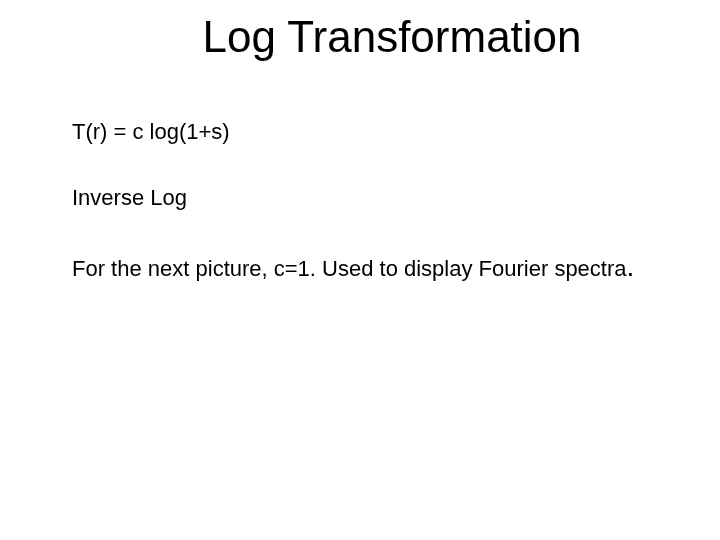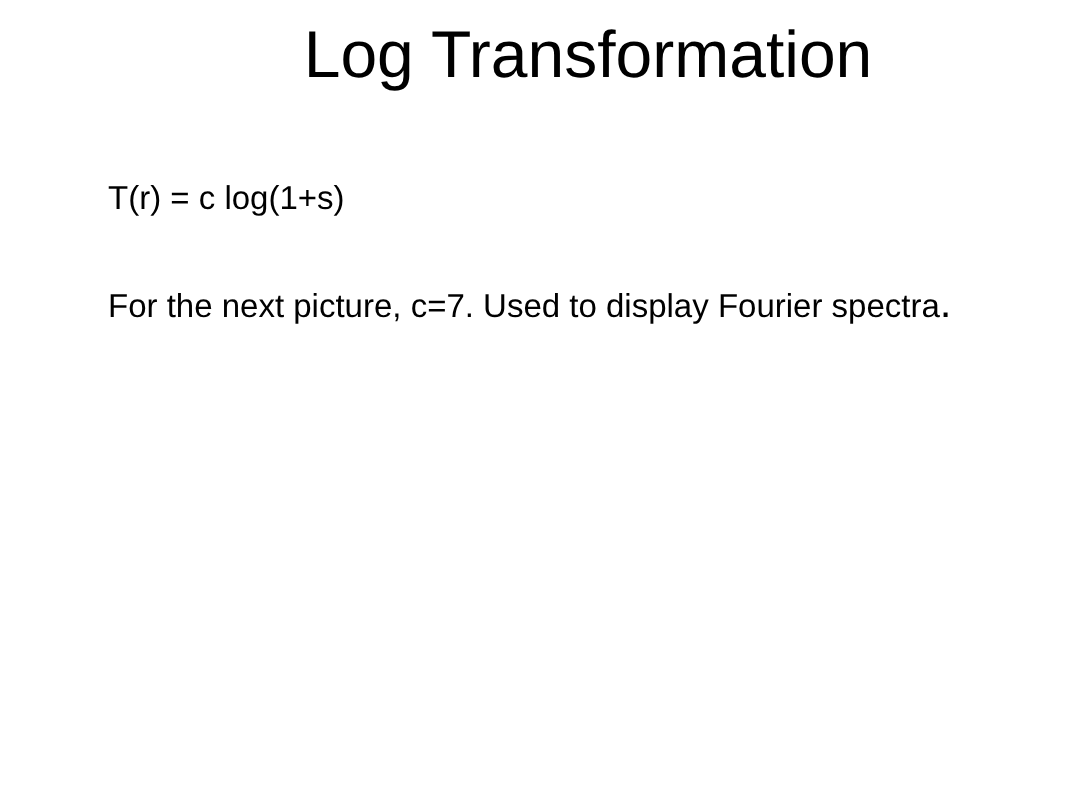--- a/index.html
+++ b/index.html
@@ -47,17 +47,18 @@
     font-size: 28px;
   }
 </style>
 </head>
 <body>
 
 <div class="slide">
   <div class="title">Log Transformation</div>
   <div class="body">
     <p>T(r) = c log(1+s)</p>
+    <p>Inverse Log</p>
     <p class="last">
-      <span>For the next picture, c=7. Used to display Fourier spectra</span><span class="trail">.</span>
+      <span>For the next picture, c=1. Used to display Fourier spectra</span><span class="trail">.</span>
     </p>
   </div>
 </div>
 
 </body></html>

